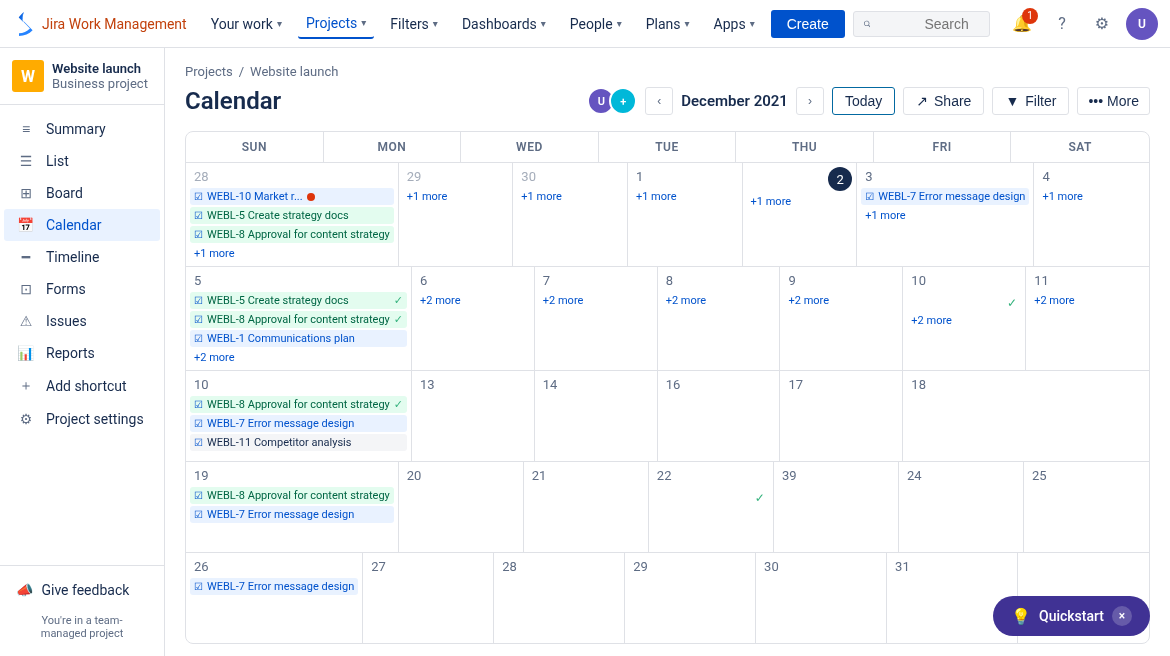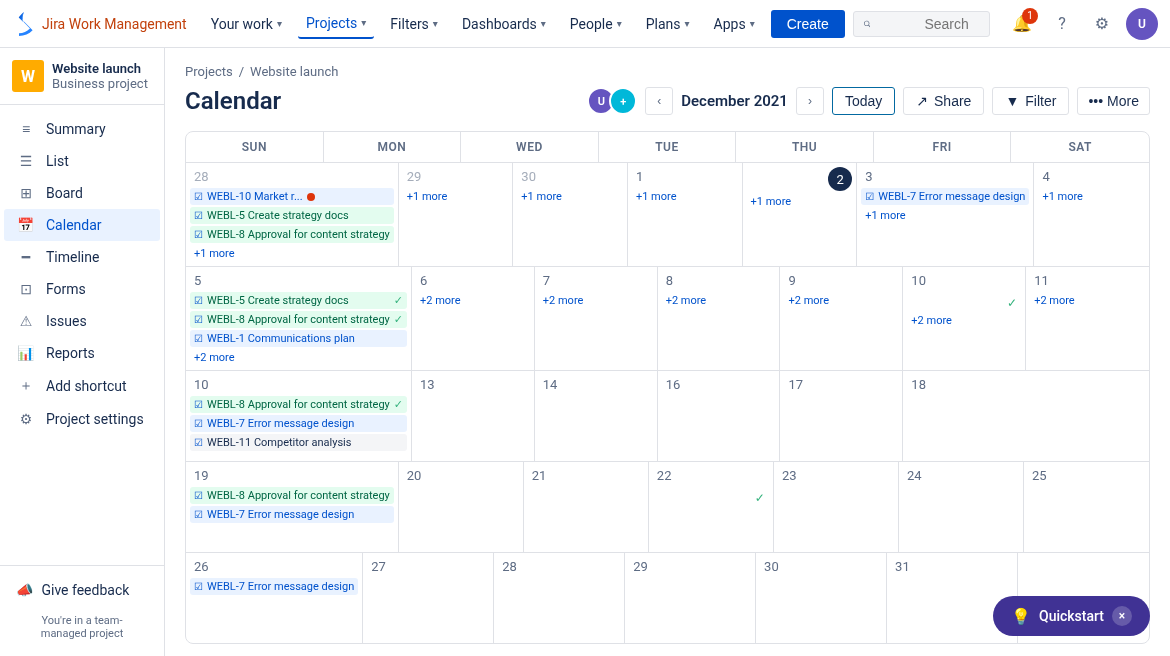--- a/index.html
+++ b/index.html
@@ -524,21 +524,21 @@
         <div class="calendar-day">
             <div class="day-num">21</div>
           </div>
         <div class="calendar-day">
           <div class="day-num">22</div>
           <div style="text-align:right; padding: 2px 4px;">
             <span style="color:#36b37e;font-size:12px;">✓</span>
           </div>
         </div>
         <div class="calendar-day">
-            <div class="day-num">23</div>
+            <div class="day-num">39</div>
           </div>
         <div class="calendar-day">
             <div class="day-num">24</div>
           </div>
         <div class="calendar-day">
             <div class="day-num">25</div>
           </div>
       </div>
 
       <div class="calendar-week">

